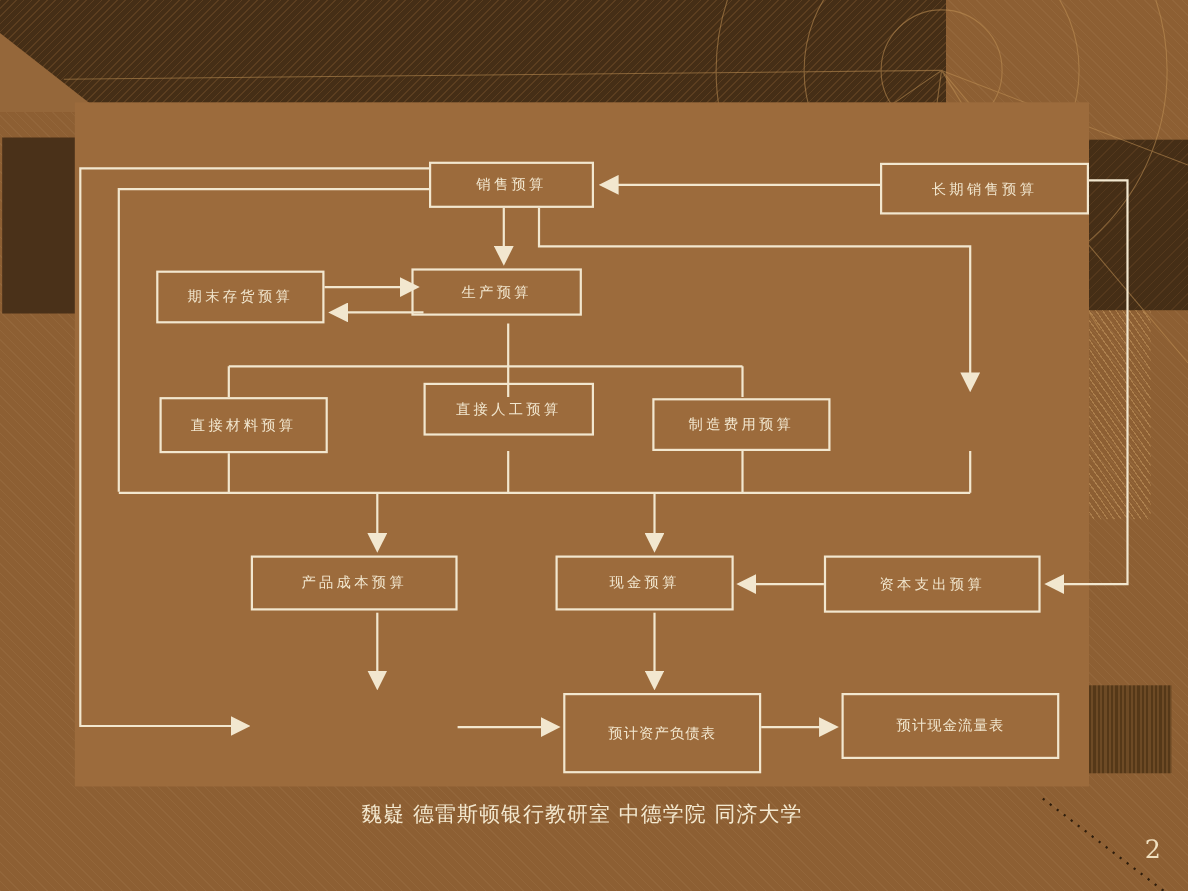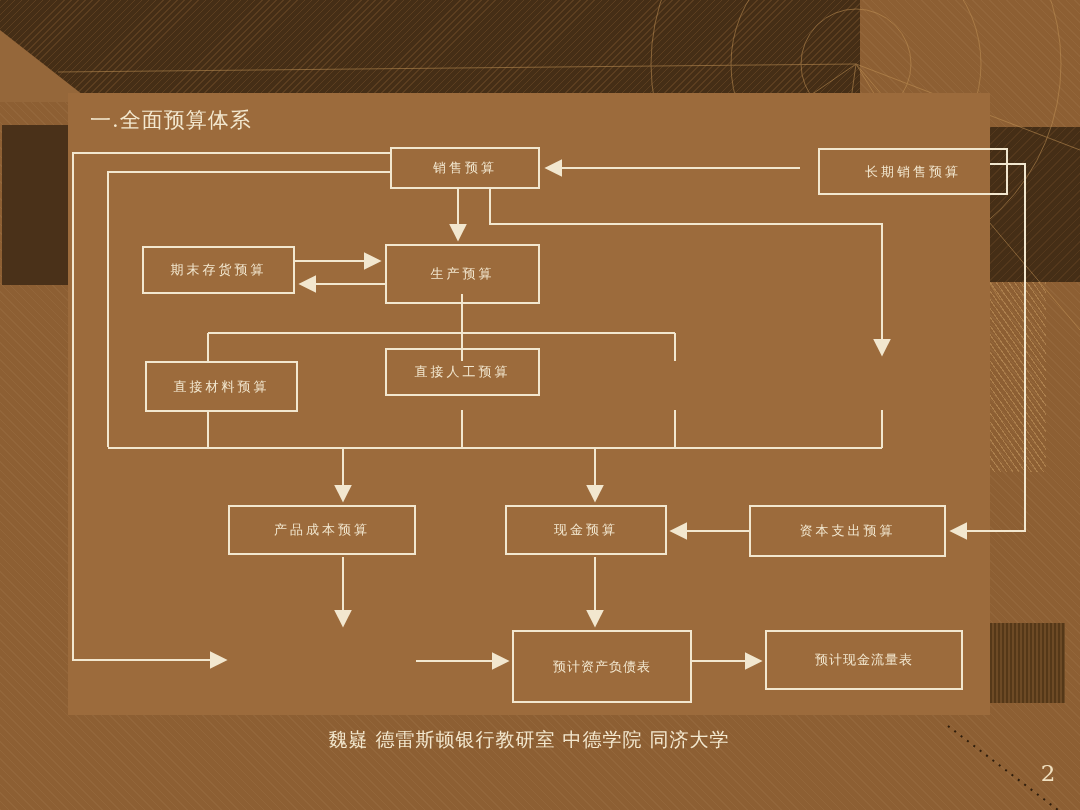--- a/index.html
+++ b/index.html
@@ -80,21 +80,20 @@
   </svg>
 
   <div class="hatch-right"></div>
   <div class="block-stripes"></div>
 
   <svg class="deco-svg" width="1080" height="810">
     <line x1="948" y1="726" x2="1058" y2="810" stroke="#2e1d0c" stroke-width="2" stroke-dasharray="2 6"></line>
   </svg>
 
   <div class="panel"></div>
-  <div class="slide-title">一.全面预算体系</div>
 
   <svg class="deco-svg" width="1080" height="810">
     <defs>
       <marker id="arw" viewBox="0 0 10 10" refX="8" refY="5" markerWidth="9" markerHeight="9" orient="auto-start-reverse">
         <path d="M0 0 L10 5 L0 10 Z" fill="#f2e7cf"></path>
       </marker>
     </defs>
     <g stroke="#f2e7cf" stroke-width="2" fill="none">
       <path d="M800 168 H548" marker-end="url(#arw)"></path>
       <path d="M390 153 H73 V660 H224" marker-end="url(#arw)"></path>
@@ -110,25 +109,26 @@
       <path d="M595 448 V499" marker-end="url(#arw)"></path>
       <path d="M343 557 V624" marker-end="url(#arw)"></path>
       <path d="M595 557 V624" marker-end="url(#arw)"></path>
       <path d="M749 531 H673" marker-end="url(#arw)"></path>
       <path d="M416 661 H506" marker-end="url(#arw)"></path>
       <path d="M692 661 H759" marker-end="url(#arw)"></path>
     </g>
   </svg>
 
   <div class="node" style="left:390px;top:147px;width:150px;height:42px;">销售预算</div>
-  <div class="node" style="left:818px;top:148px;width:190px;height:47px;text-align:center;">长期销售预算</div>
+  <div class="node" style="left:800px;top:148px;width:190px;height:47px;text-align:center;">长期销售预算</div>
   <div class="node" style="left:142px;top:246px;width:153px;height:48px;text-align:center;">期末存货预算</div>
-  <div class="node" style="left:385px;top:244px;width:155px;height:60px;">生产预算</div>
+  <div class="node" style="left:374px;top:244px;width:155px;height:43px;">生产预算</div>
   <div class="node" style="left:145px;top:361px;width:153px;height:51px;">直接材料预算</div>
   <div class="node" style="left:385px;top:348px;width:155px;height:48px;">直接人工预算</div>
+  <div class="node" style="left:593px;top:362px;width:162px;height:48px;">制造费用预算</div>
   <div class="node" style="left:228px;top:505px;width:188px;height:50px;">产品成本预算</div>
   <div class="node" style="left:505px;top:505px;width:162px;height:50px;">现金预算</div>
   <div class="node" style="left:749px;top:505px;width:197px;height:52px;">资本支出预算</div>
   <div class="node" style="left:512px;top:630px;width:180px;height:73px;letter-spacing:1px;">预计资产负债表</div>
   <div class="node" style="left:765px;top:630px;width:198px;height:60px;letter-spacing:1px;">预计现金流量表</div>
 
   <div class="footer">魏嶷  德雷斯顿银行教研室 中德学院  同济大学</div>
   <div class="page-number">2</div>
 
 </div>

